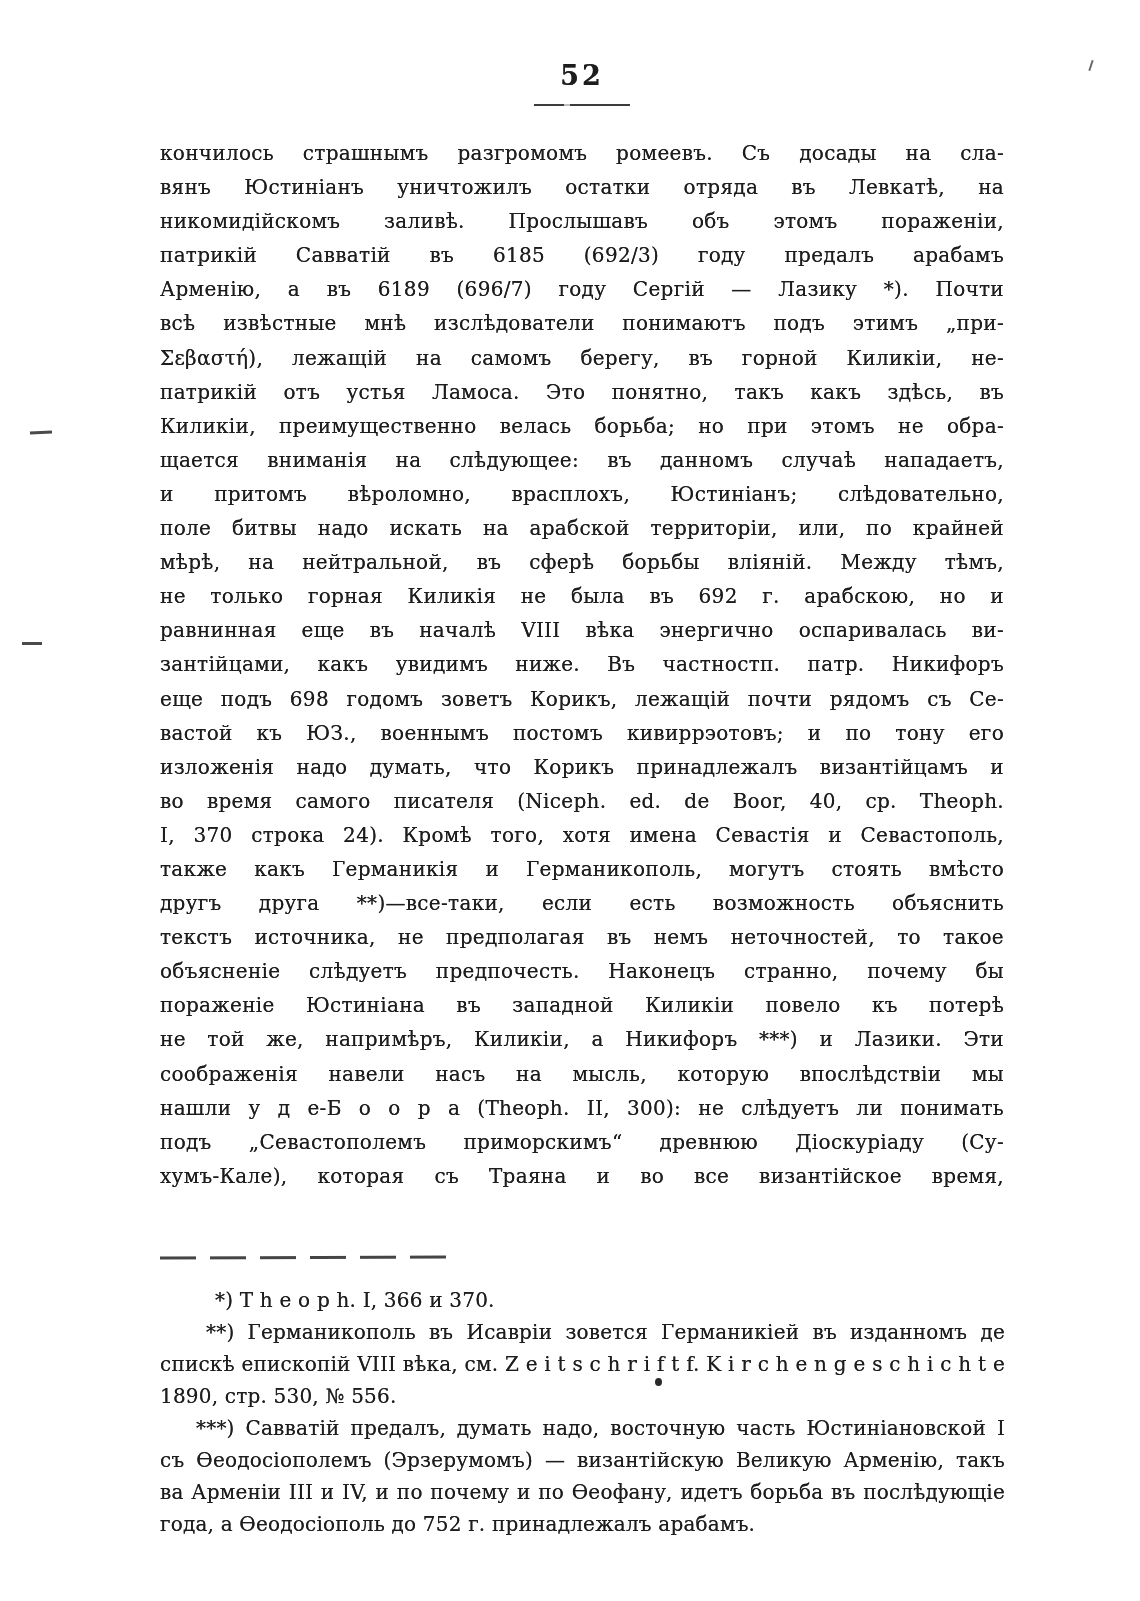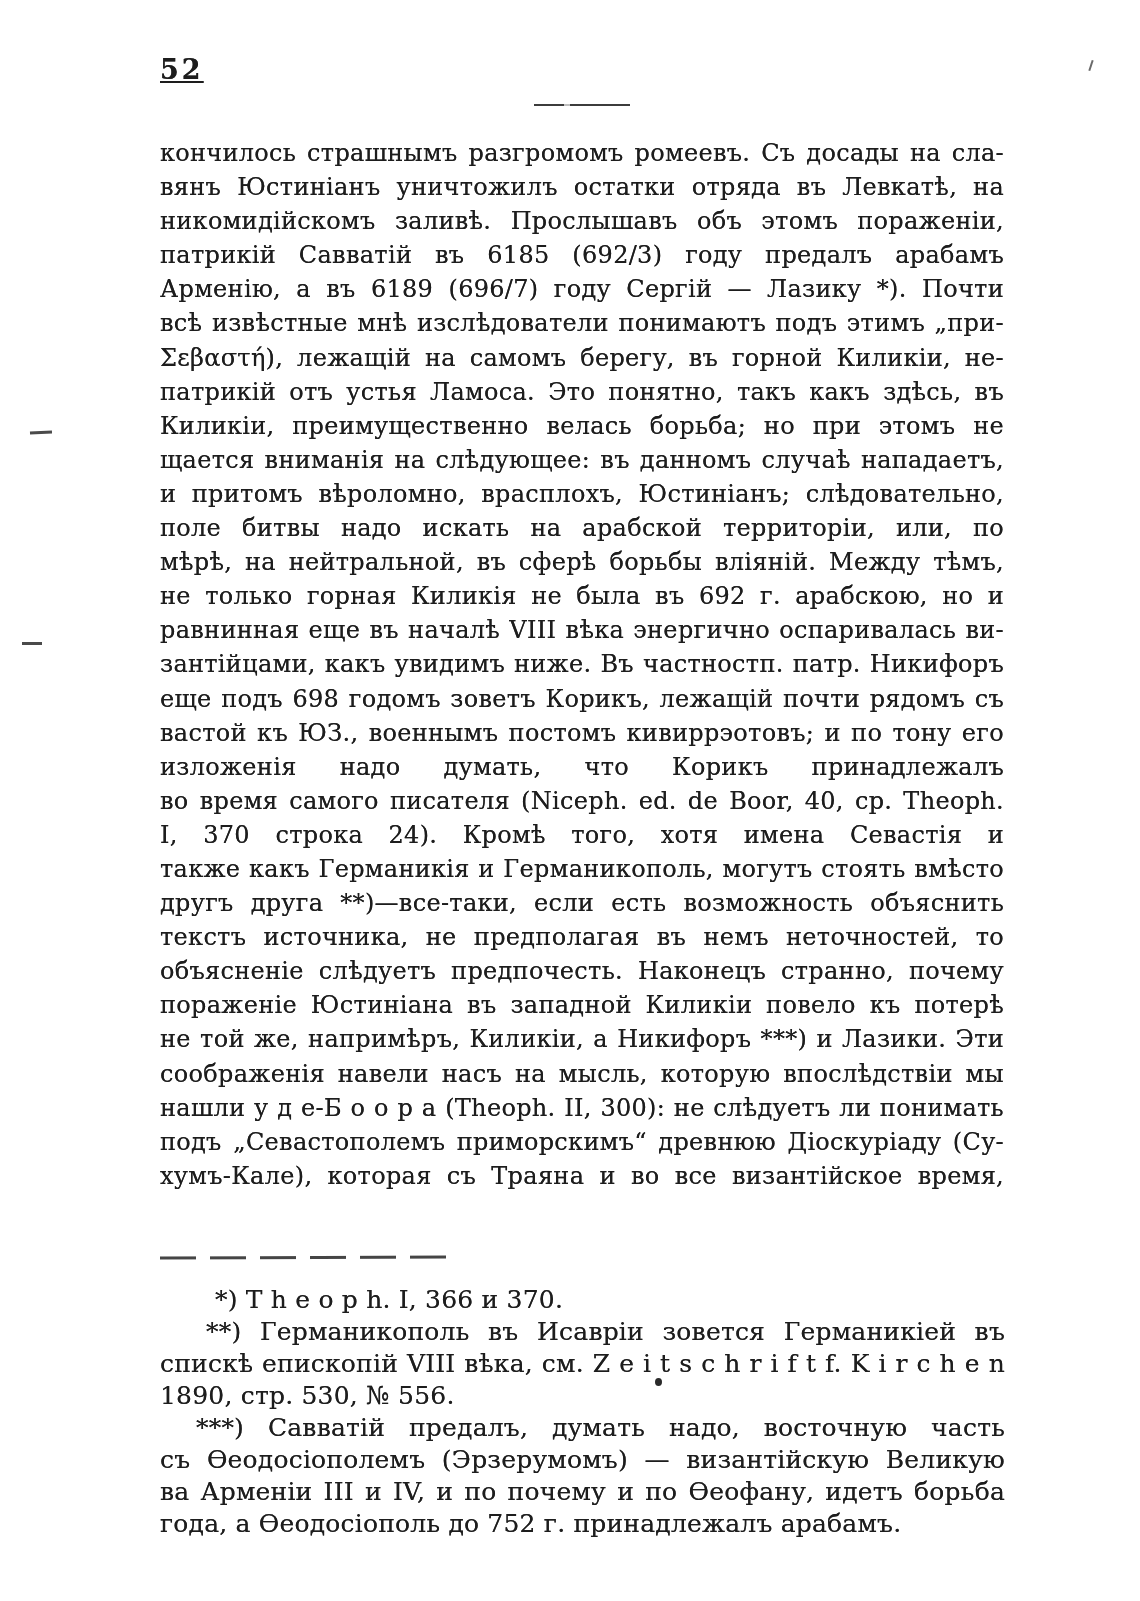--- a/index.html
+++ b/index.html
@@ -10,38 +10,38 @@
     color: #1d1d1d;
     overflow: hidden;
   }
   .page {
     position: relative;
     width: 1140px; height: 1601px;
     background: #ffffff;
   }
   .pageno {
     position: absolute;
-    top: 54px; left: 160px; width: 844px;
+    top: 60px; left: 160px; width: 844px;
+    text-align: center;
     font-size: 27px;
     font-weight: bold;
     letter-spacing: 3px;
     text-shadow: 0 0 0.5px rgba(0,0,0,0.65);
-    text-decoration: underline;
   }
   .pageno-rule {
     position: absolute;
     top: 104px; left: 534px;
     width: 96px; height: 2px;
     background: repeating-linear-gradient(90deg, #3c3c3c 0 30px, rgba(0,0,0,0.25) 30px 36px, #3c3c3c 36px 66px);
   }
   .body-text {
     position: absolute;
     top: 136px; left: 160px;
     width: 844px;
-    font-size: 24px;
+    font-size: 20px;
     line-height: 34.1px;
     letter-spacing: 0.3px;
     font-weight: 500;
     text-shadow: 0 0 0.55px rgba(0,0,0,0.75);
   }
   .tline {
     height: 34.1px;
     overflow: hidden;
     text-align: justify;
     text-align-last: justify;
@@ -51,21 +51,21 @@
     position: absolute;
     top: 1256px; left: 160px;
     width: 288px; height: 3px;
     background: repeating-linear-gradient(90deg, #454545 0 36px, rgba(0,0,0,0) 36px 50px);
     transform: rotate(-0.2deg);
   }
   .footnotes {
     position: absolute;
     top: 1284px; left: 160px;
     width: 845px;
-    font-size: 25px;
+    font-size: 20px;
     line-height: 32px;
     letter-spacing: 0.2px;
     font-weight: 500;
     text-shadow: 0 0 0.5px rgba(0,0,0,0.7);
   }
   .fn-line {
     height: 32px;
     overflow: hidden;
     text-align: justify;
     text-align-last: justify;

